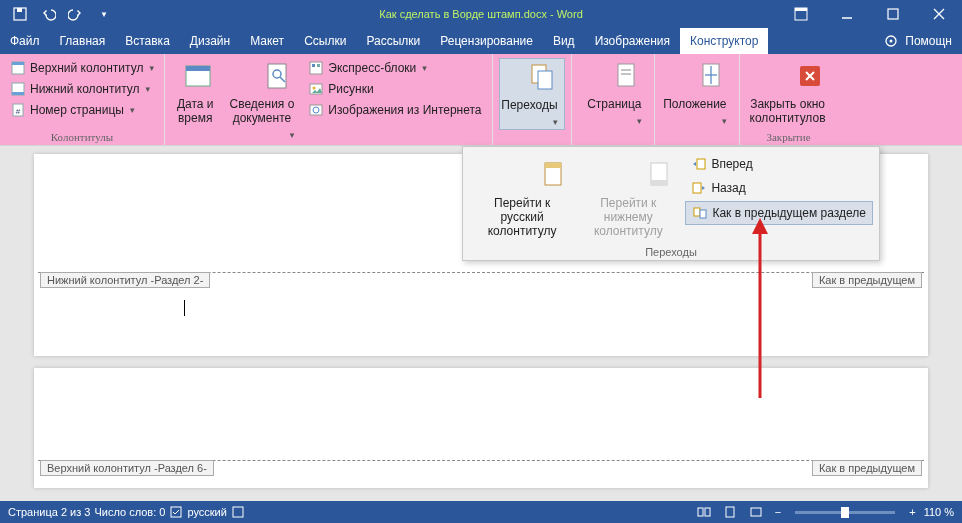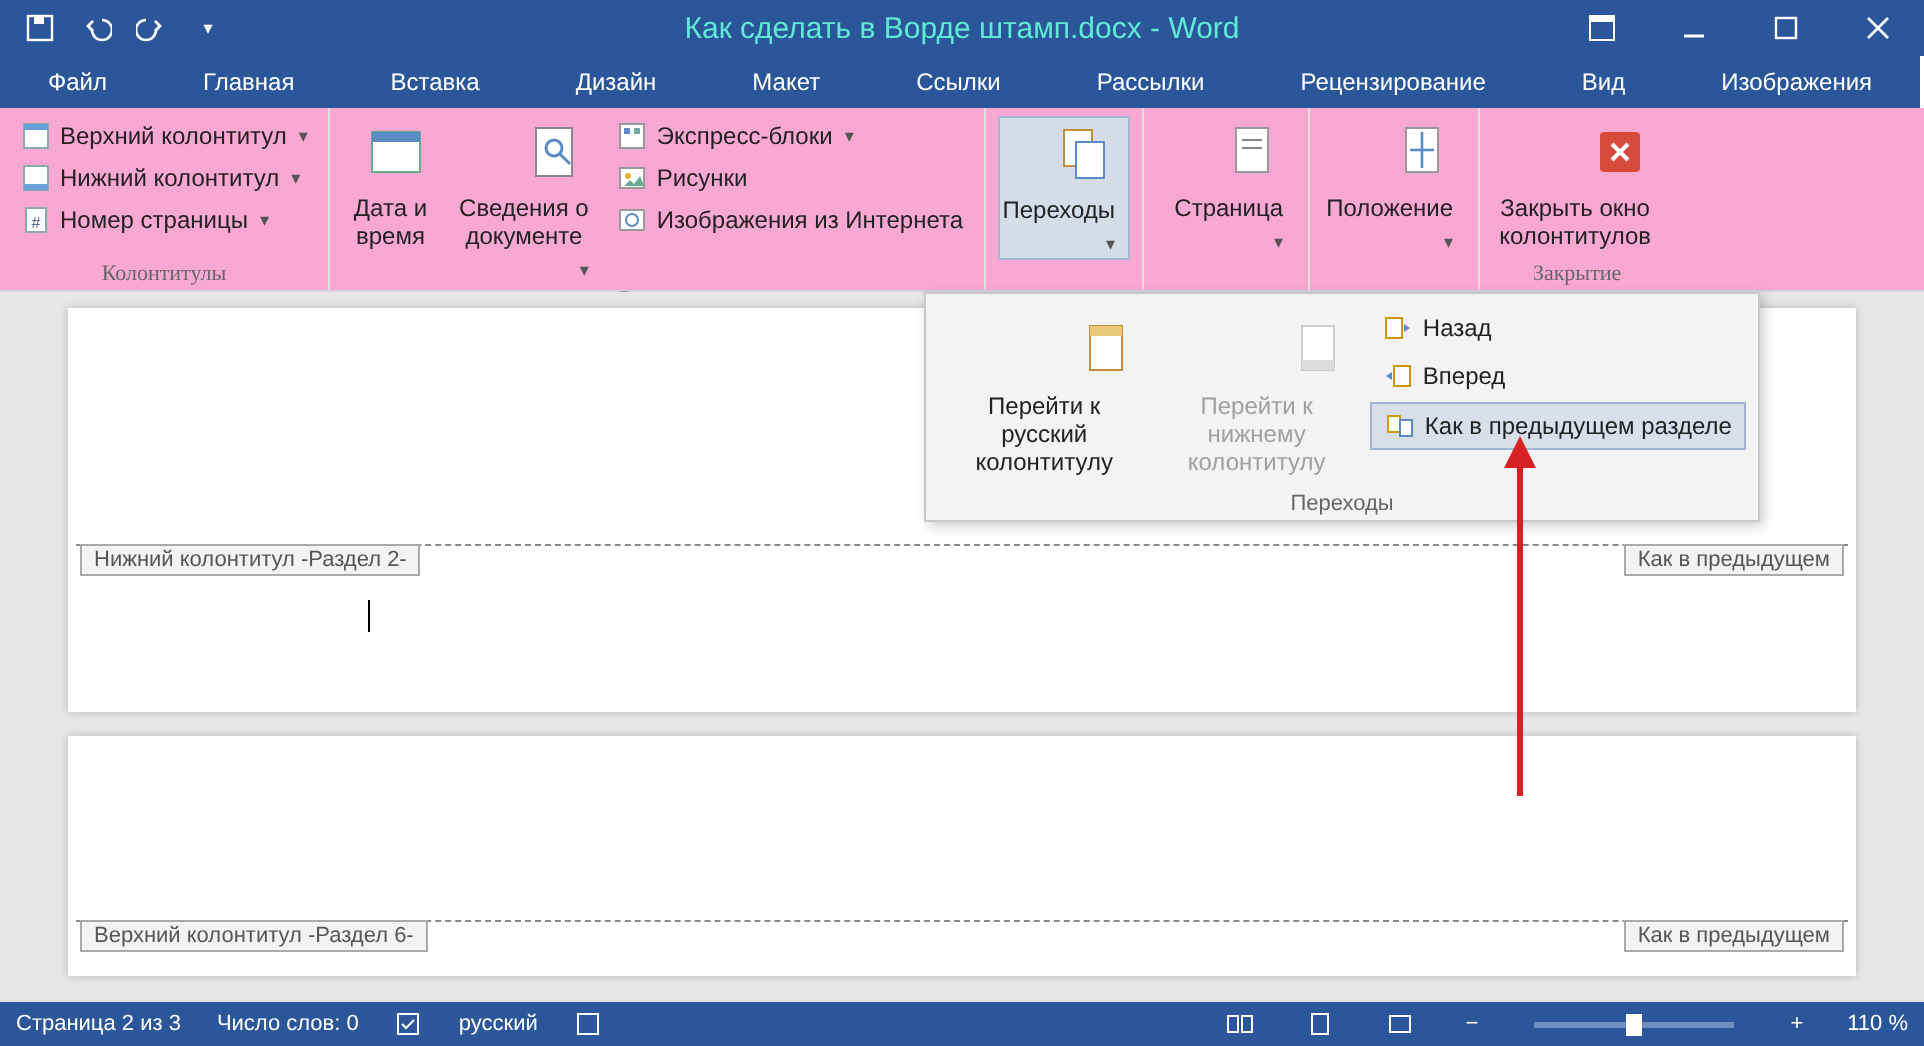--- a/index.html
+++ b/index.html
@@ -1,24 +1,24 @@
 <!DOCTYPE html>
 <html><head>
 <meta charset="utf-8">
 <style>
   * { box-sizing: border-box; margin: 0; padding: 0; font-family: "Segoe UI", Tahoma, sans-serif; }
   body { width: 962px; height: 523px; overflow: hidden; background: #e6e6e6; font-size: 12px; color: #222; }
   .titlebar { height: 28px; background: #2b579a; color: #fff; display: flex; align-items: center; position: relative; }
   .qat { display: flex; align-items: center; gap: 0; padding-left: 6px; }
   .qat-btn { width: 28px; height: 28px; display: flex; align-items: center; justify-content: center; color: #fff; }
-  .title { position: absolute; left: 50%; transform: translateX(-50%); font-size: 15px; color: #5eead4; white-space: nowrap; }
+  .title { position: absolute; left: 50%; transform: translateX(-50%); font-size: 11px; color: #bef264; white-space: nowrap; }
   .winbtns { margin-left: auto; display: flex; }
   .winbtn { width: 46px; height: 28px; display: flex; align-items: center; justify-content: center; color: #fff; }
   .tabs { height: 26px; background: #2b579a; display: flex; align-items: stretch; color: #fff; font-size: 12px; }
-  .tab { padding: 0 24px; display: flex; align-items: center; cursor: pointer; }
+  .tab { padding: 0 10px; display: flex; align-items: center; cursor: pointer; }
   .tab.active { background: #fff; color: #2b579a; }
   .help-area { margin-left: auto; display: flex; align-items: center; padding: 0 10px; gap: 6px; }
   .ribbon { background: #f9a8d4; border-bottom: 1px solid #d4d4d4; display: flex; height: 92px; position: relative; }
   .group { border-right: 1px solid #e0e0e0; padding: 4px 6px 2px 6px; display: flex; flex-direction: column; }
   .group-body { flex: 1; display: flex; align-items: flex-start; gap: 4px; }
   .group-label { text-align: center; font-size: 11px; color: #666; padding-top: 2px; font-family: Liberation Serif, serif; }
   .stack { display: flex; flex-direction: column; gap: 1px; }
   .rbtn { display: flex; align-items: center; gap: 4px; padding: 2px 4px; font-size: 12px; cursor: pointer; white-space: nowrap; }
   .big { flex-direction: column; align-items: flex-end; justify-content: flex-start; width: auto; padding: 2px 6px; text-align: center; line-height: 1.15; }
   .big .lbl { margin-top: 2px; }
@@ -35,21 +35,21 @@
   .popup-right .rbtn.sel { background: #d8dfe9; border: 1px solid #9fb4d1; }
   .popup-label { text-align: center; font-size: 11px; color: #666; margin-top: 6px; }
   .docarea { position: absolute; left: 0; right: 0; top: 146px; bottom: 22px; background: #e6e6e6; overflow: hidden; }
   .page { position: absolute; left: 34px; width: 894px; background: #fff; box-shadow: 0 0 4px rgba(0,0,0,.2); }
   .page1 { top: 8px; height: 202px; }
   .page2 { top: 222px; height: 120px; }
   .hf-dash { border-top: 1px dashed #888; position: absolute; left: 4px; right: 4px; }
   .hf-tag { position: absolute; background: #f3f3f3; border: 1px solid #aaa; font-size: 11px; padding: 1px 6px; color: #555; }
   .cursor { position: absolute; width: 1px; height: 16px; background: #000; }
   .arrow { position: absolute; z-index: 20; }
-  .statusbar { position: absolute; left: 0; right: 0; bottom: 0; height: 22px; background: #2b579a; color: #fff; display: flex; align-items: center; font-size: 11px; padding: 0 8px; gap: 18px; }
+  .statusbar { position: absolute; left: 0; right: 0; bottom: 0; height: 22px; background: #2b579a; color: #fff; display: flex; align-items: center; font-size: 11px; padding: 0 8px; gap: 4px; }
   .statusbar .spacer { flex: 1; }
   .viewbtn { width: 22px; height: 22px; display: flex; align-items: center; justify-content: center; }
   .slider { width: 100px; height: 3px; background: #6f8fc0; position: relative; margin: 0 6px; }
   .slider .thumb { position: absolute; top: -4px; width: 8px; height: 11px; background: #fff; left: 46px; }
   svg { display: block; }
 </style>
 </head>
 <body>
 
 <div class="titlebar">
@@ -280,31 +280,31 @@
           <svg class="icon32" viewBox="0 0 32 32">
             <rect x="8" y="4" width="16" height="22" fill="#fff" stroke="#ccc"></rect>
             <rect x="8" y="21" width="16" height="5" fill="#ddd"></rect>
           </svg>
           <span class="lbl" style="white-space:pre-line">Перейти к нижнему
 колонтитулу</span>
         </div>
       <div class="popup-right">
         <div class="rbtn">
             <svg class="icon16" viewBox="0 0 16 16">
+              <rect x="6" y="3" width="8" height="10" fill="#fff" stroke="#c90"></rect>
+              <path d="M2 8l3-2v4z" fill="#5b8bc4"></path>
+            </svg>
+            <span>Вперед</span>
+          </div>
+        <div class="rbtn">
+            <svg class="icon16" viewBox="0 0 16 16">
               <rect x="2" y="3" width="8" height="10" fill="#fff" stroke="#c90"></rect>
               <path d="M14 8l-3-2v4z" fill="#5b8bc4"></path>
             </svg>
             <span>Назад</span>
-          </div>
-        <div class="rbtn">
-            <svg class="icon16" viewBox="0 0 16 16">
-              <rect x="6" y="3" width="8" height="10" fill="#fff" stroke="#c90"></rect>
-              <path d="M2 8l3-2v4z" fill="#5b8bc4"></path>
-            </svg>
-            <span>Вперед</span>
           </div>
         <div class="rbtn sel">
             <svg class="icon16" viewBox="0 0 16 16">
               <rect x="2" y="3" width="6" height="8" fill="#fff" stroke="#c90"></rect>
               <rect x="8" y="5" width="6" height="8" fill="#fff" stroke="#5b8bc4"></rect>
             </svg>
             <span>Как в предыдущем разделе</span>
           </div>
       </div>
     </div>

